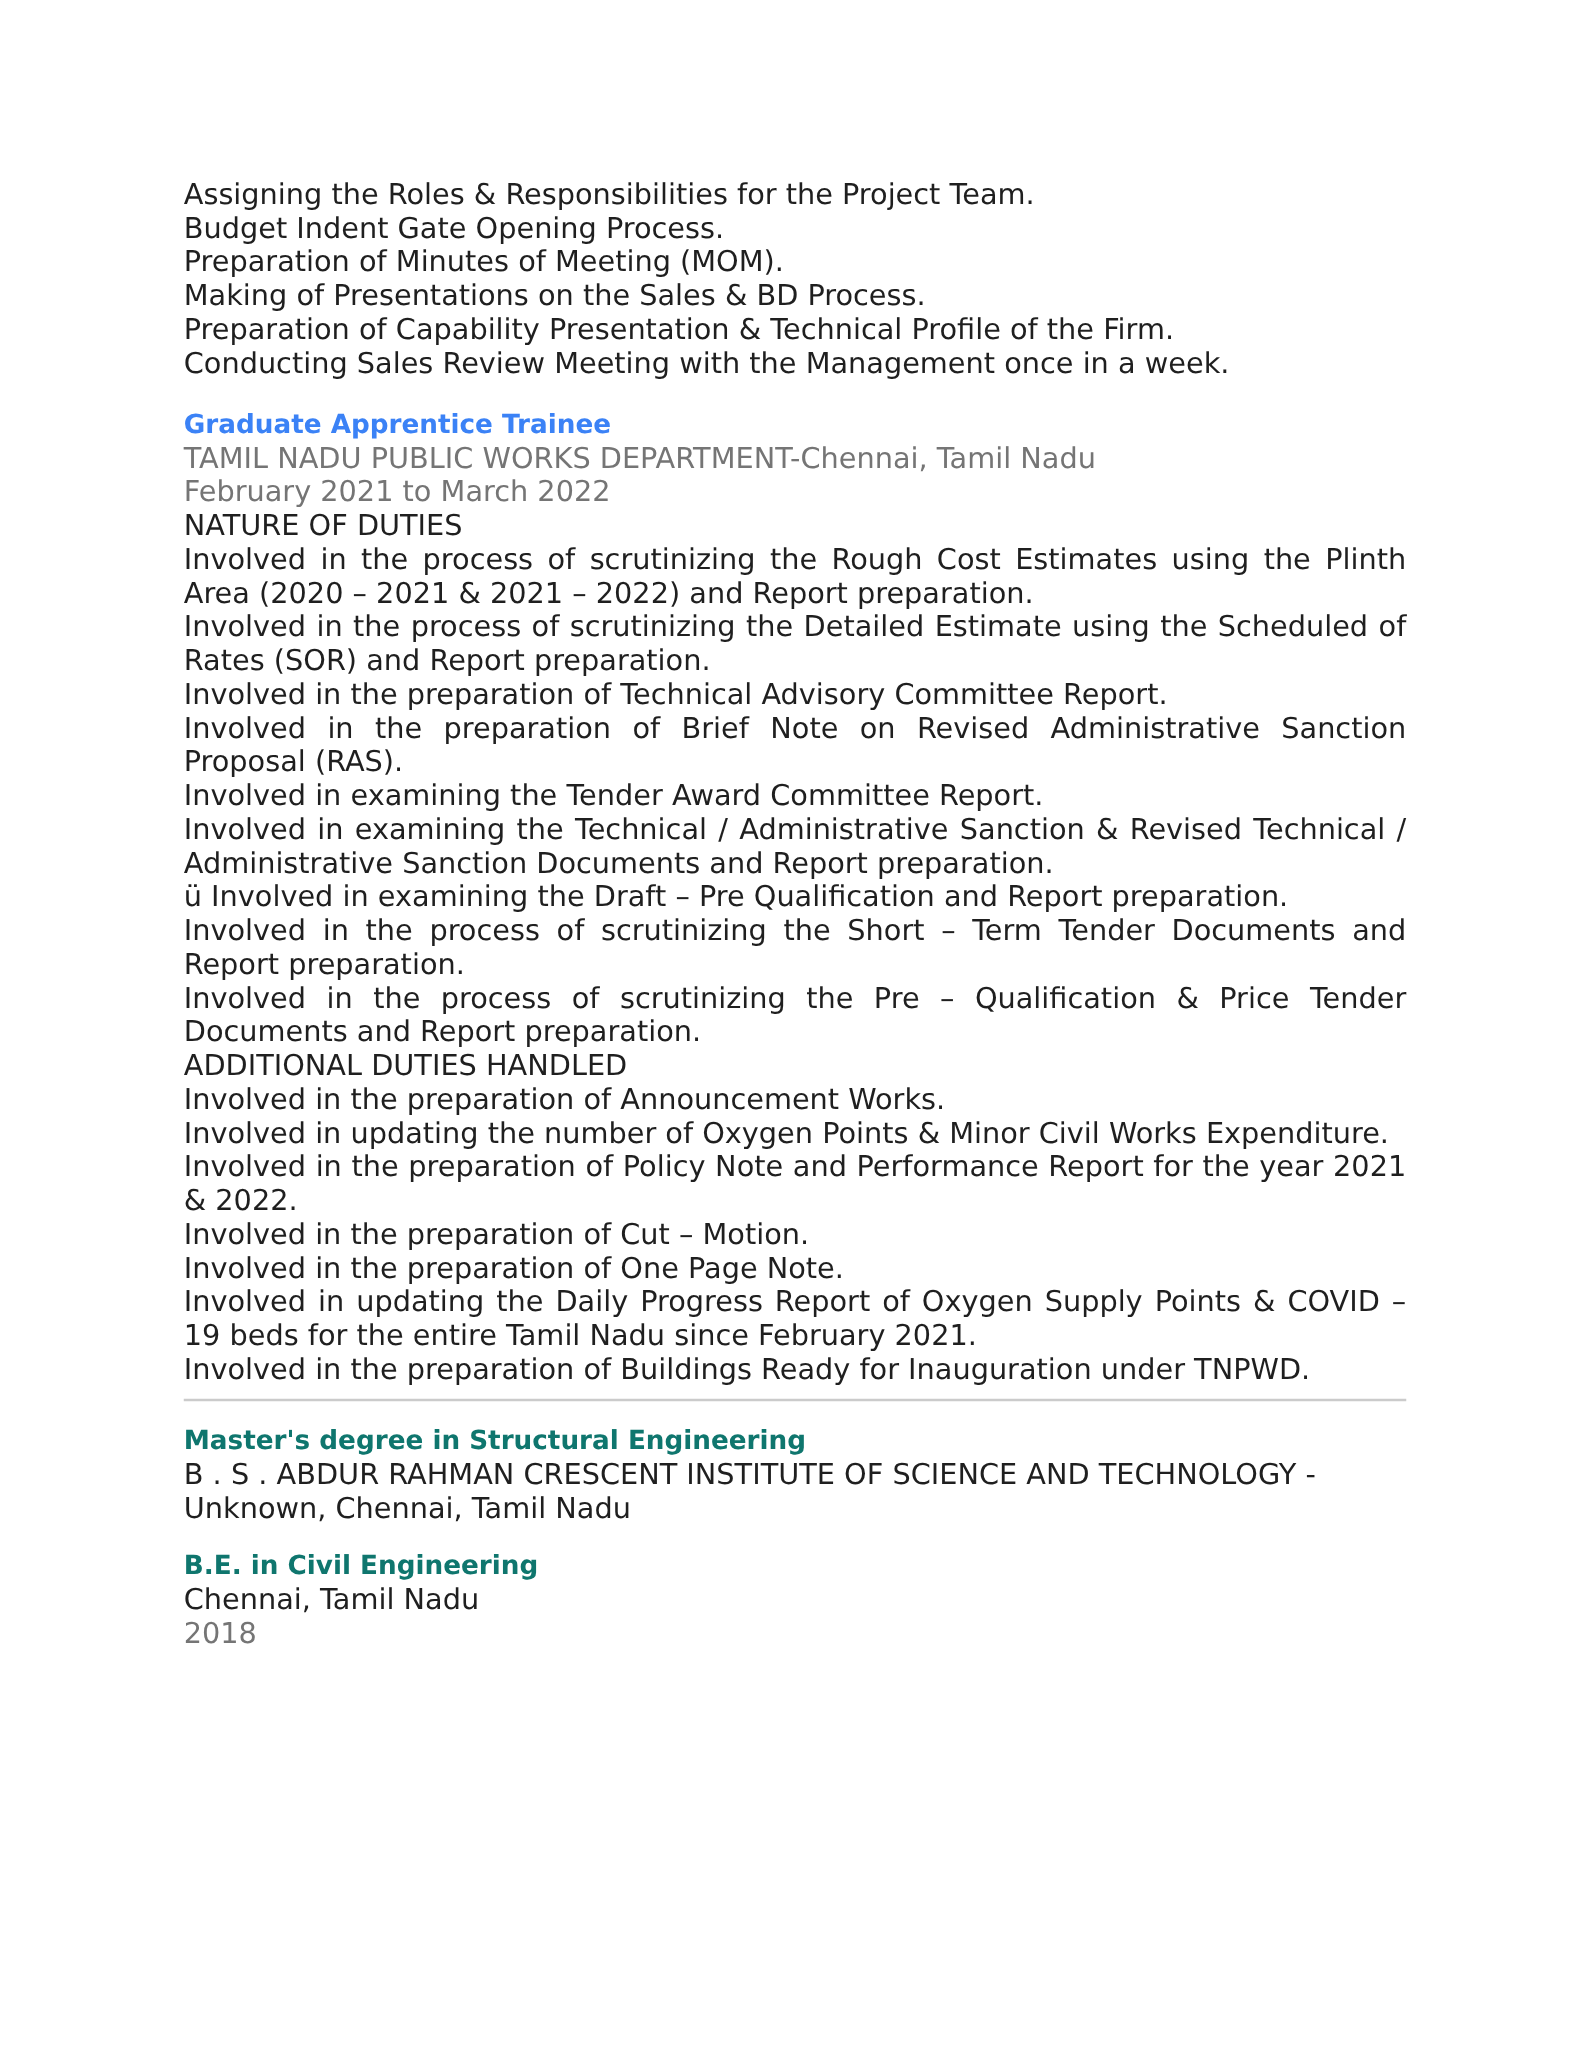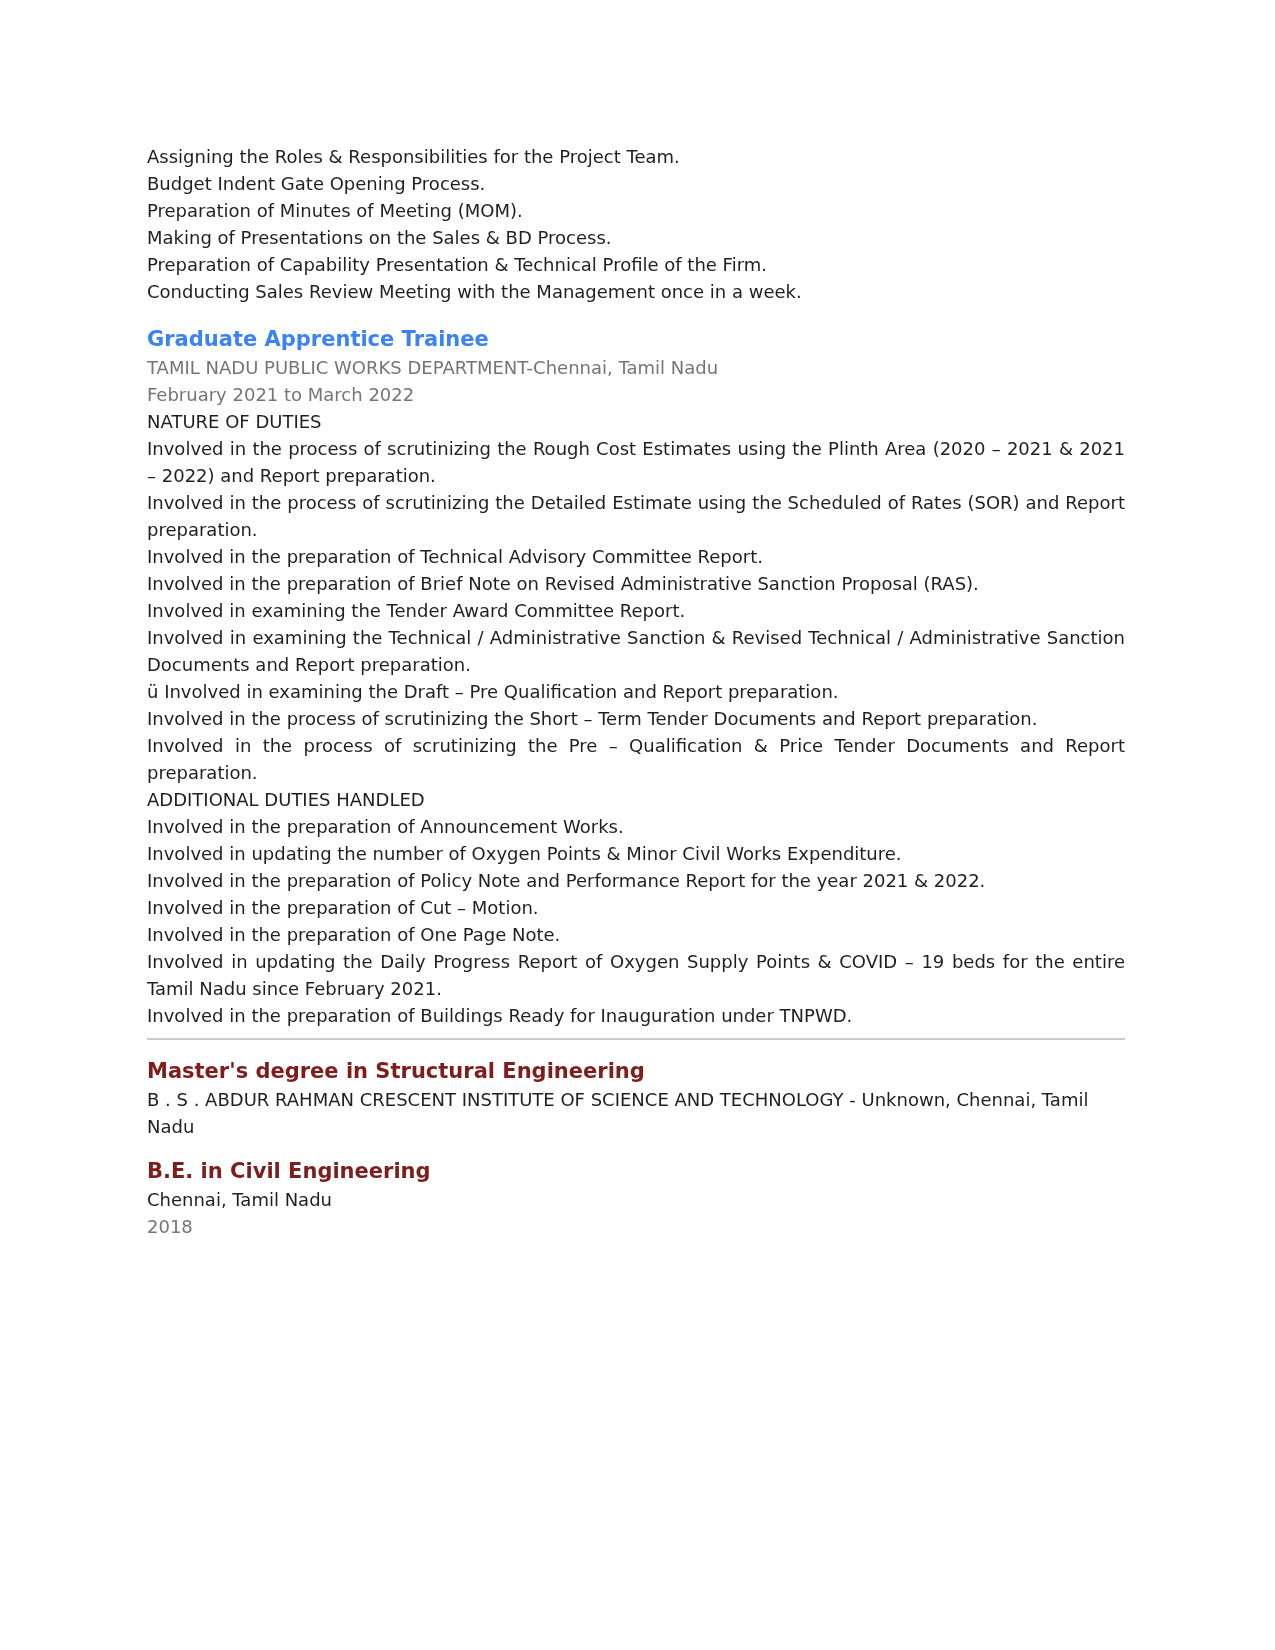--- a/index.html
+++ b/index.html
@@ -9,21 +9,21 @@
     background: #ffffff;
     font-family: "DejaVu Sans", "Liberation Sans", sans-serif;
     color: #1f1f1f;
     overflow: hidden;
   }
   .content {
     padding: 143px 150px 0 147px;
   }
   p { margin: 0; }
   .body-line {
-    font-size: 18px;
+    font-size: 23px;
     line-height: 27px;
   }
   .justified { text-align: justify; }
   .muted { color: #757575; }
   .job-title {
     font-size: 21px;
     line-height: 30px;
     font-weight: bold;
     margin: 19px 0 0 0;
     color: #3b82f6;
@@ -40,21 +40,21 @@
     border: none;
     border-top: 2px solid #cbcbcb;
     margin: 9px 0 0 0;
     width: 100%;
   }
   .degree {
     font-size: 21px;
     line-height: 30px;
     font-weight: bold;
     margin: 16px 0 0 0;
-    color: #7f1d1d;
+    color: #0f766e;
   }
   h2, h3 { padding: 0; }
 </style>
 </head>
 <body>
 
 <div class="content">
 
   <section>
 

